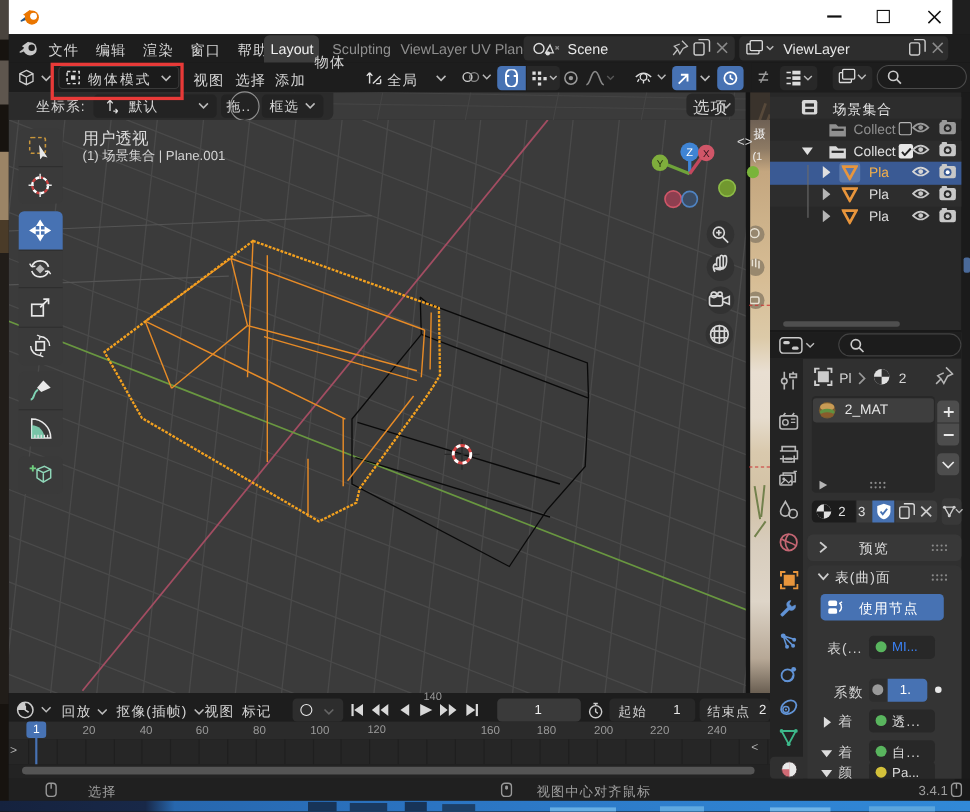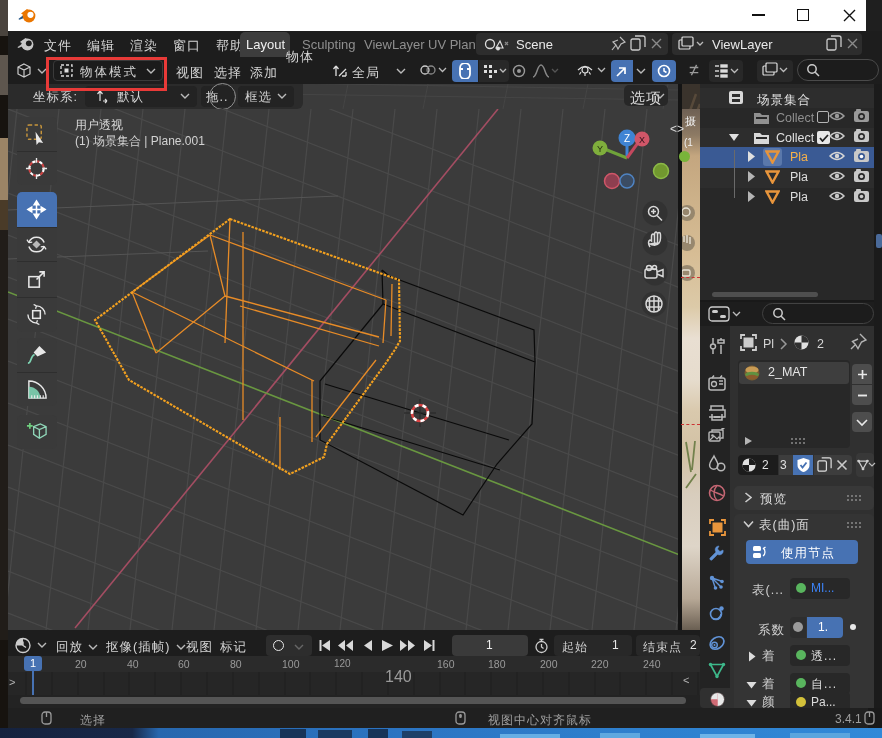--- a/index.html
+++ b/index.html
@@ -300,21 +300,21 @@
   </g>
 
   <g>
    <line x1="396" y1="304" x2="428" y2="304" stroke="#2a2a2a" stroke-width="1.2"></line>
    <line x1="412" y1="290" x2="412" y2="318" stroke="#2a2a2a" stroke-width="1.2"></line>
    <circle cx="412" cy="304" r="8" fill="none" stroke="#d84343" stroke-width="2.6"></circle>
    <circle cx="412" cy="304" r="8" fill="none" stroke="#fff" stroke-width="2.6" stroke-dasharray="4 4"></circle>
   </g>
  </svg>
  
- <div class="abs" style="left:67px;top:8px;color:#d9d9d9;font-size:12px">用户透视</div>
+ <div class="abs" style="left:67px;top:8px;color:#d9d9d9;font-size:15px">用户透视</div>
  <div class="abs" style="left:67px;top:24px;color:#d2d2d2;font-size:12px">(1) 场景集合 | Plane.001</div>
  
  <svg class="abs" style="left:582px;top:15px" width="85" height="85" viewBox="0 0 85 85">
   <line x1="37" y1="34" x2="37" y2="15" stroke="#3f84d4" stroke-width="3"></line>
   <line x1="37" y1="34" x2="12" y2="24" stroke="#6fa33a" stroke-width="3"></line>
   <line x1="37" y1="34" x2="50" y2="16" stroke="#c4485e" stroke-width="3"></line>
   <circle cx="37" cy="14" r="8.5" fill="#3f84d4"></circle>
         <text x="37" y="17.5" font-size="10" fill="#fff" text-anchor="middle" font-family="Liberation Sans">Z</text>
   <circle cx="52" cy="15" r="7.5" fill="#d05668"></circle>
         <text x="52" y="18.5" font-size="9" fill="#30121a" text-anchor="middle" font-family="Liberation Sans">X</text>
@@ -724,21 +724,21 @@
       <circle cx="8" cy="12.5" r="1.6" fill="#ccc"></circle>
     </svg>
     <svg class="abs" style="left:868px;top:462px" width="8" height="6">
       <path d="M1 1 l3 3 3 -3" fill="none" stroke="#bbb" stroke-width="1.2"></path>
     </svg>
 
 <div class="abs" style="left:734px;top:486px;width:140px;height:24px;background:#383838;border-radius:5px"></div>
 <svg class="abs" style="left:744px;top:492px" width="8" height="11">
       <path d="M1.5 1 l5.5 4.5 L1.5 10" fill="none" stroke="#ccc" stroke-width="1.6"></path>
     </svg>
-<div class="abs cjk" style="left:760px;top:491px;color:#dcdcdc;font-size:12.5px">预览</div>
+<div class="abs cjk" style="left:781px;top:491px;color:#dcdcdc;font-size:12.5px">预览</div>
 <svg class="abs" style="left:846px;top:494px" width="16" height="8" viewBox="0 0 16 8">
       <g fill="#8a8a8a">
         <circle cx="2" cy="2" r="1"></circle>
         <circle cx="6" cy="2" r="1"></circle>
         <circle cx="10" cy="2" r="1"></circle>
         <circle cx="14" cy="2" r="1"></circle>
         <circle cx="2" cy="6" r="1"></circle>
         <circle cx="6" cy="6" r="1"></circle>
         <circle cx="10" cy="6" r="1"></circle>
         <circle cx="14" cy="6" r="1"></circle>
@@ -836,21 +836,21 @@
         <line x1="690" y1="0" x2="690" y2="23"></line>
 </g>
     </svg>
 
 <div class="abs" style="left:75px;top:658px;color:#9a9a9a;font-size:10.5px">20</div>
 <div class="abs" style="left:127px;top:658px;color:#9a9a9a;font-size:10.5px">40</div>
 <div class="abs" style="left:178px;top:658px;color:#9a9a9a;font-size:10.5px">60</div>
 <div class="abs" style="left:230px;top:658px;color:#9a9a9a;font-size:10.5px">80</div>
 <div class="abs" style="left:282px;top:658px;color:#9a9a9a;font-size:10.5px">100</div>
 <div class="abs" style="left:334px;top:658px;color:#9a9a9a;font-size:10px">120</div>
-<div class="abs" style="left:385px;top:668px;color:#9a9a9a;font-size:16px">140</div>
+<div class="abs" style="left:385px;top:628px;color:#9a9a9a;font-size:10px">140</div>
 <div class="abs" style="left:437px;top:658px;color:#9a9a9a;font-size:10.5px">160</div>
 <div class="abs" style="left:488px;top:658px;color:#9a9a9a;font-size:10.5px">180</div>
 <div class="abs" style="left:540px;top:658px;color:#9a9a9a;font-size:10.5px">200</div>
 <div class="abs" style="left:591px;top:658px;color:#9a9a9a;font-size:10.5px">220</div>
 <div class="abs" style="left:643px;top:658px;color:#9a9a9a;font-size:10.5px">240</div>
 
 <div class="abs" style="left:32px;top:656px;width:2px;height:39px;background:#4772b3"></div>
 <div class="abs" style="left:24px;top:656px;width:18px;height:15px;background:#4772b3;border-radius:3px;color:#fff;font-size:11px;text-align:center;line-height:15px">1</div>
 
 <svg class="abs" style="left:14px;top:637px" width="34" height="17" viewBox="0 0 34 17">

